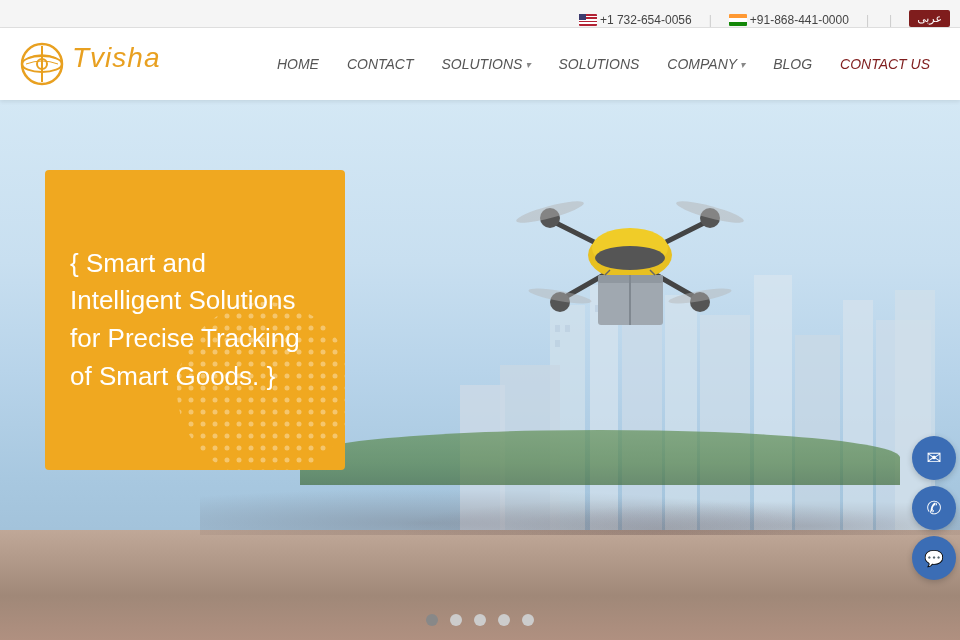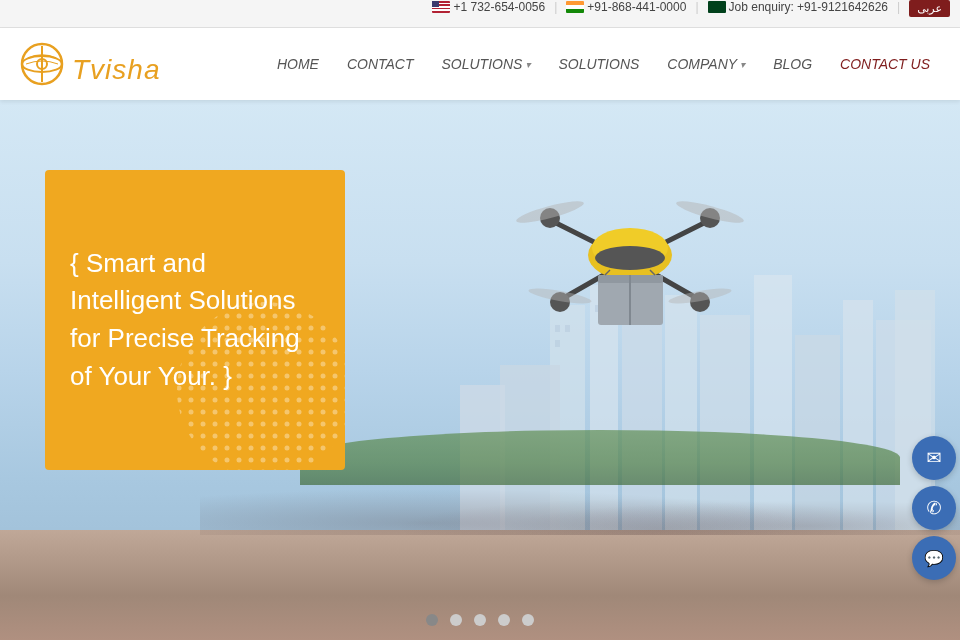--- a/index.html
+++ b/index.html
@@ -4,26 +4,26 @@
   <style>
     * { margin: 0; padding: 0; box-sizing: border-box; }
     body { font-family: 'Segoe UI', Arial, sans-serif; width: 960px; height: 640px; overflow: hidden; background: #fff; }
 
     
     #topbar {
       background: #f5f5f5;
       border-bottom: 1px solid #e0e0e0;
       height: 28px;
       display: flex;
-      align-items: flex-start;
+      align-items: flex-end;
       justify-content: flex-end;
       padding: 0 10px;
       font-size: 12px;
       color: #444;
-      gap: 6px;
+      gap: 14px;
     }
     #topbar span { display: flex; align-items: center; gap: 3px; }
     .flag { width: 18px; height: 12px; display: inline-block; border-radius: 1px; }
     .flag-us { background: linear-gradient(to bottom, #B22234 0%, #B22234 14%, #fff 14%, #fff 28%, #B22234 28%, #B22234 42%, #fff 42%, #fff 56%, #B22234 56%, #B22234 70%, #fff 70%, #fff 84%, #B22234 84%, #B22234 100%); position: relative; }
     .flag-us::before { content: ''; position: absolute; top: 0; left: 0; width: 7px; height: 6px; background: #3C3B6E; }
     .flag-in { background: linear-gradient(to bottom, #FF9933 33%, #fff 33%, #fff 66%, #138808 66%); }
     .flag-pk { background: #01411C; width: 18px; height: 12px; border-radius: 1px; }
     .separator { color: #ccc; margin: 0 3px; }
     .lang-btn { background: #7f1d1d; color: white; border: none; padding: 2px 8px; font-size: 11px; cursor: pointer; border-radius: 2px; font-family: 'Arial', sans-serif; }
 
@@ -34,21 +34,21 @@
       align-items: center;
       justify-content: space-between;
       padding: 0 30px 0 20px;
       background: #fff;
       box-shadow: 0 2px 4px rgba(0,0,0,0.08);
       position: relative;
       z-index: 10;
     }
     #logo {
       display: flex;
-      align-items: flex-end;
+      align-items: flex-start;
       gap: 8px;
       text-decoration: none;
     }
     #logo-icon {
       width: 44px;
       height: 44px;
     }
     #logo-text {
       font-size: 28px;
       font-style: italic;
@@ -209,25 +209,20 @@
   <span>
     <span class="flag flag-us"></span>
     <span>+1 732-654-0056</span>
   </span>
   <span class="separator">|</span>
   <span>
     <span class="flag flag-in"></span>
     <span>+91-868-441-0000</span>
   </span>
   <span class="separator">|</span>
-  <span>
-    <span class="flag flag-pk"></span>
-    <span>Job enquiry:</span>
-    <span>+91-9121642626</span>
-  </span>
   <span class="separator">|</span>
   <button class="lang-btn">عربى</button>
 </div>
 
 <div id="header">
   <div id="logo">
     <svg id="logo-icon" viewBox="0 0 44 44">
       <circle cx="22" cy="22" r="20" fill="none" stroke="#e8a020" stroke-width="2.5"></circle>
       <ellipse cx="22" cy="22" rx="20" ry="8" fill="none" stroke="#e8a020" stroke-width="2"></ellipse>
       <line x1="22" y1="4" x2="22" y2="40" stroke="#e8a020" stroke-width="2"></line>
@@ -325,21 +320,21 @@
   <div id="promo-card">
 
     <svg id="dots-pattern" viewBox="0 0 180 180" style="position:absolute;bottom:-10px;right:-10px;width:180px;height:180px;opacity:0.35;">
       <defs>
         <pattern id="dotpat" x="0" y="0" width="12" height="12" patternUnits="userSpaceOnUse">
           <circle cx="4" cy="4" r="2.5" fill="#fff"></circle>
         </pattern>
       </defs>
       <ellipse cx="90" cy="90" rx="88" ry="88" fill="url(#dotpat)"></ellipse>
     </svg>
-    <div id="promo-text">{ Smart and Intelligent Solutions for Precise Tracking of Your Your. }</div>
+    <div id="promo-text">{ Smart and Intelligent Solutions for Precise Tracking of Smart Goods. }</div>
   </div>
 
   <div id="fab-container">
     <div class="fab fab-email">
       <span>✉</span>
     </div>
     <div class="fab fab-phone">
       <span>✆</span>
     </div>
     <div class="fab fab-chat">

